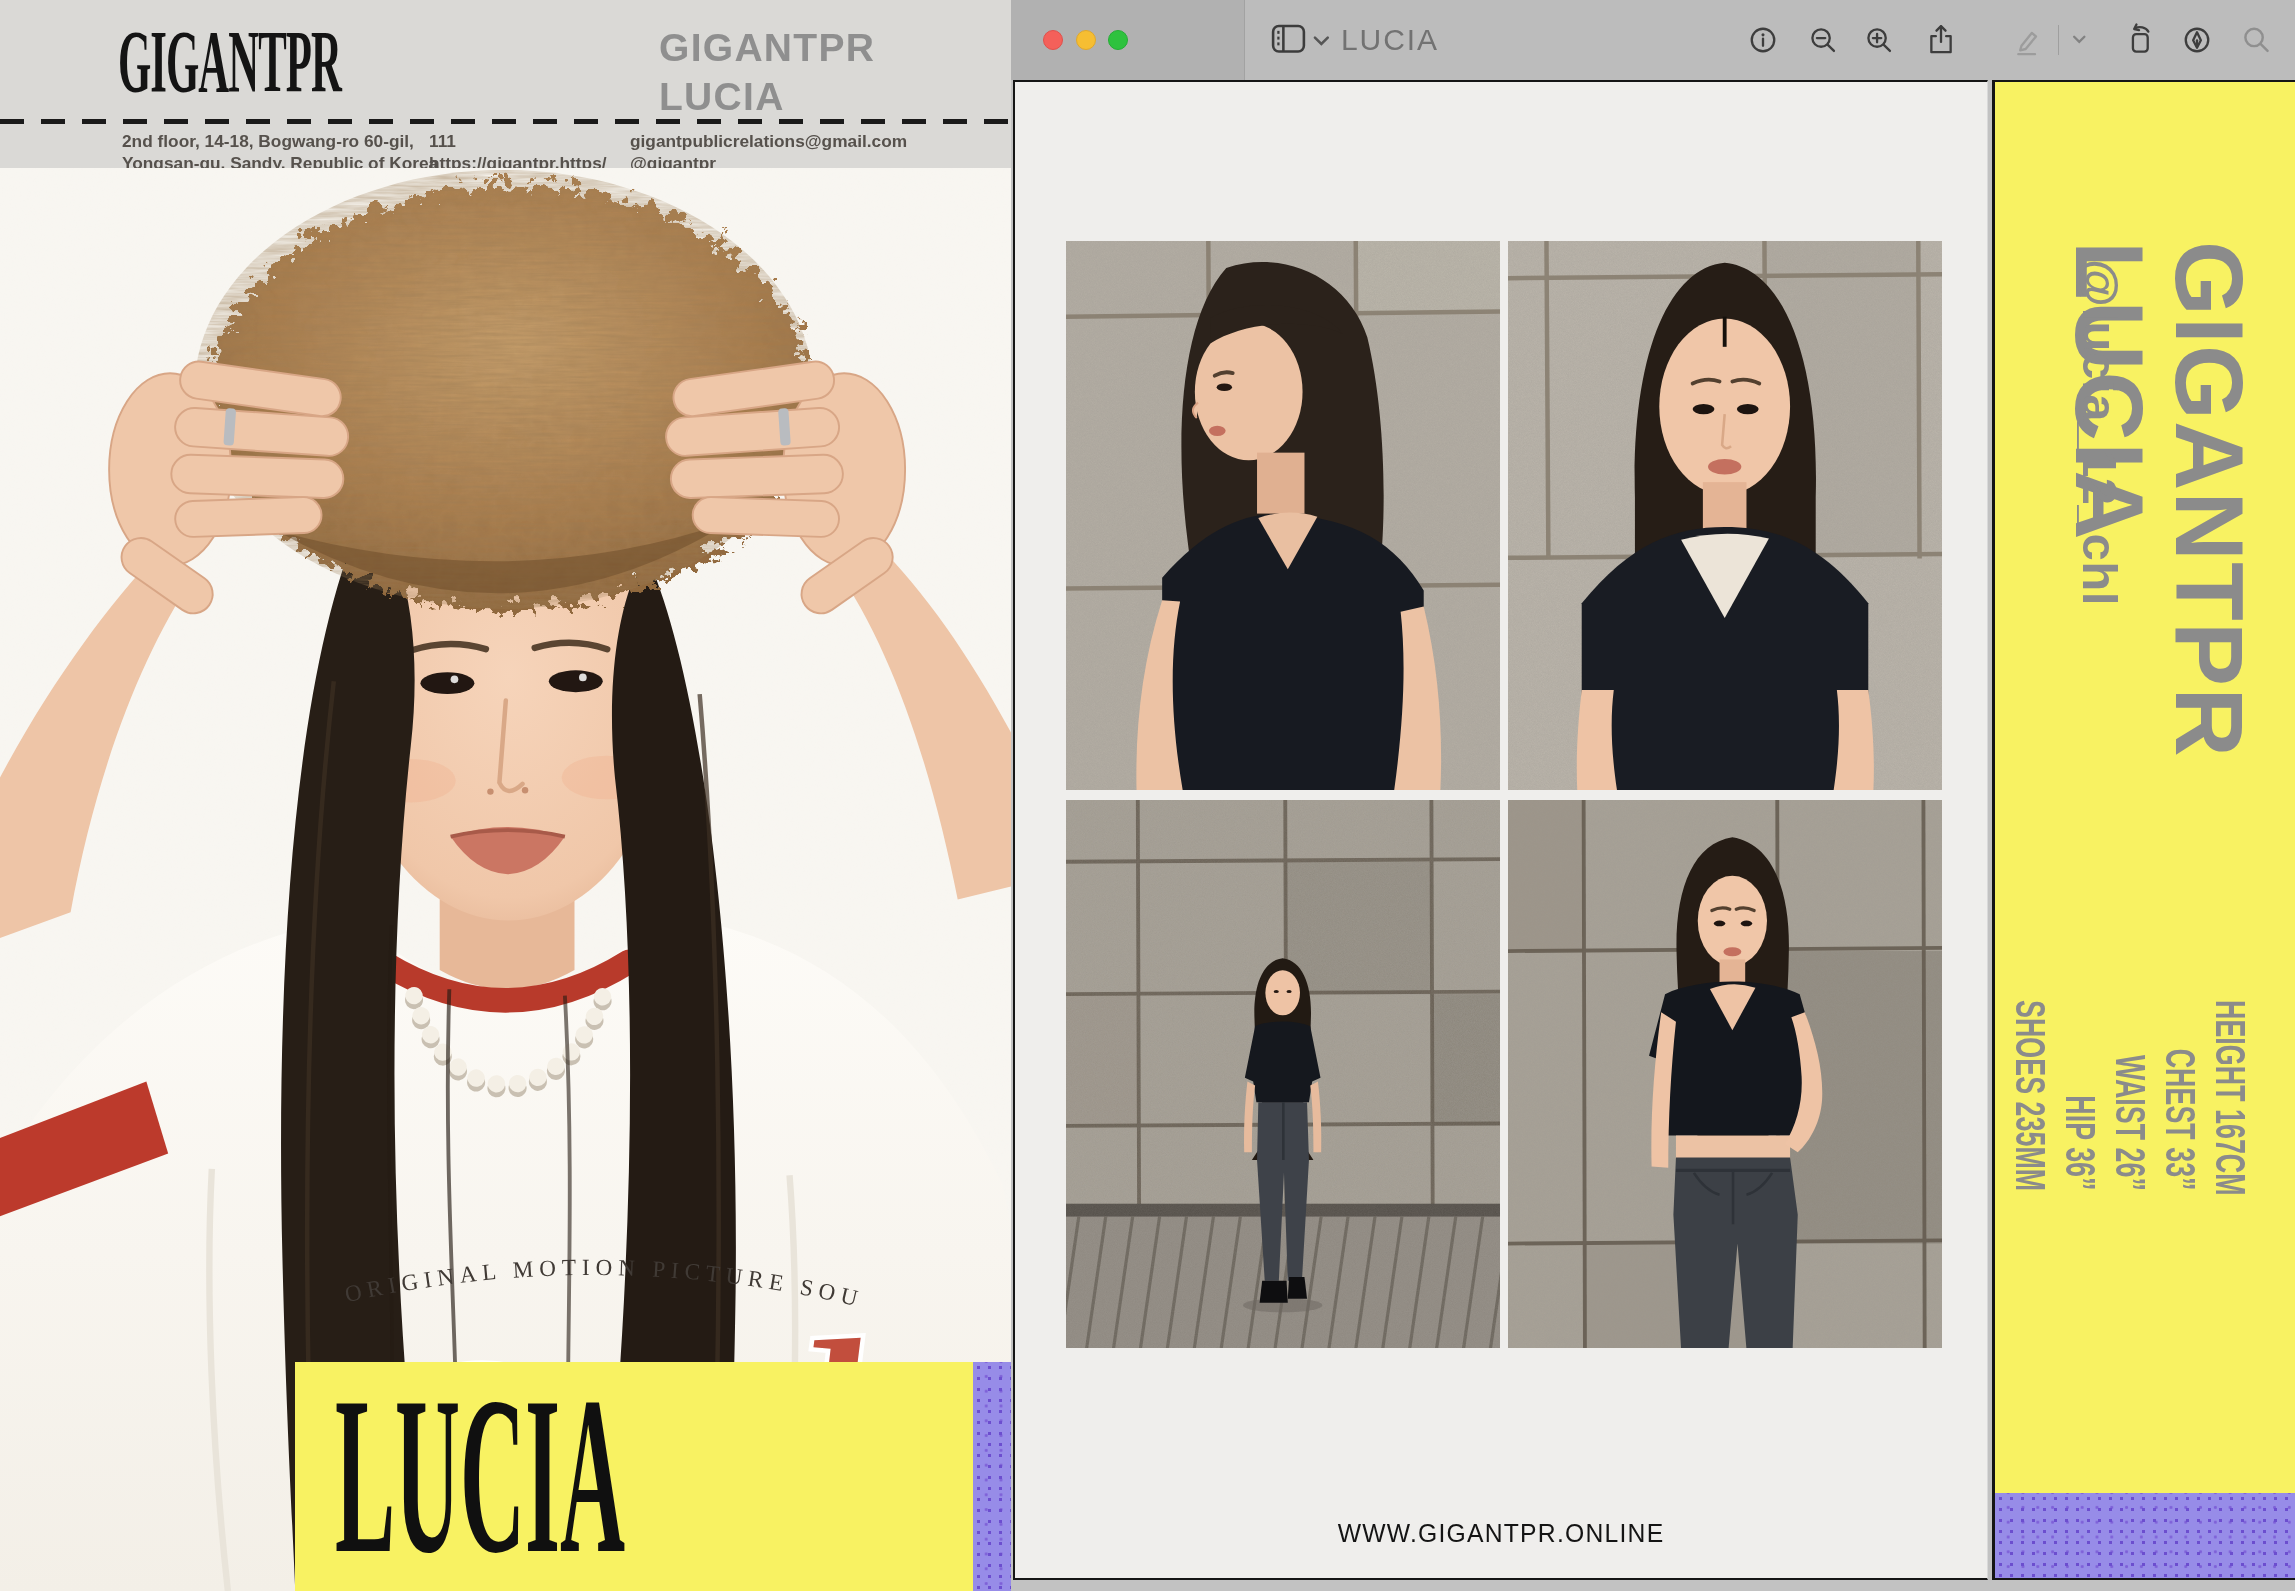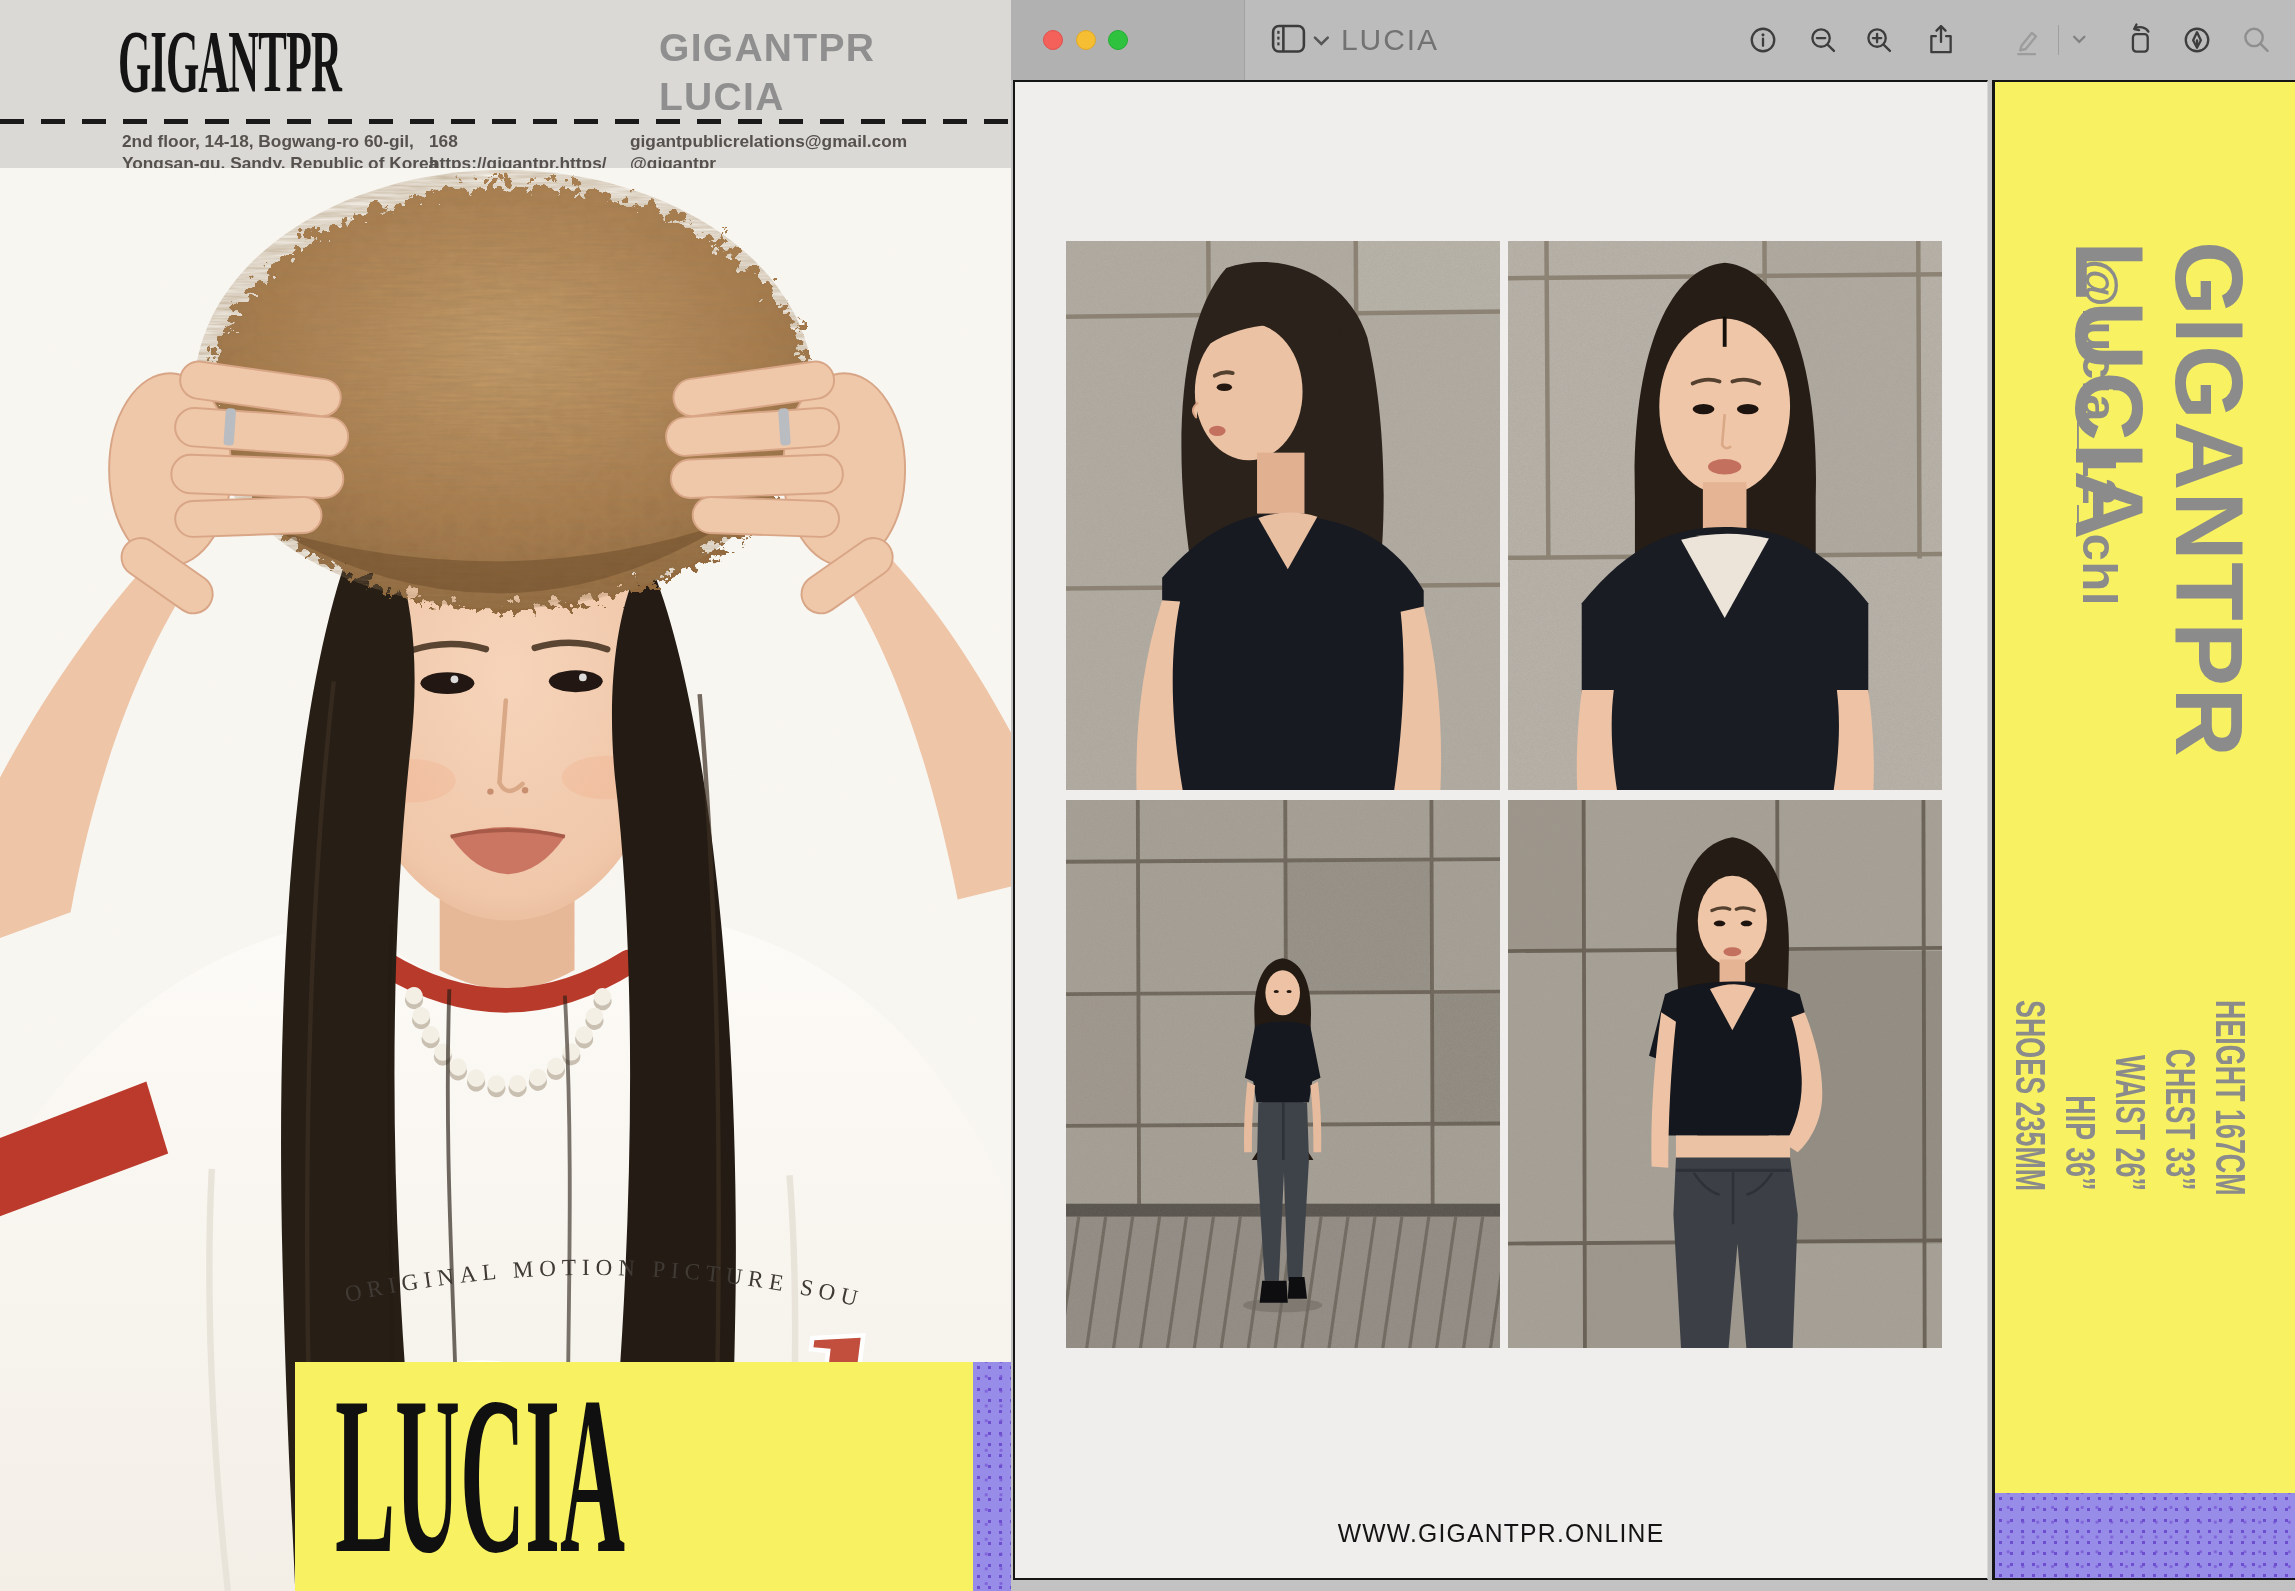--- a/index.html
+++ b/index.html
@@ -112,21 +112,21 @@
       <div id="agency-name">
         <div>GIGANTPR</div>
         <div>LUCIA</div>
       </div>
       <div id="dashed-rule"></div>
       <div class="addr" id="addr-c1">
         <div>2nd floor, 14-18, Bogwang-ro 60-gil,</div>
         <div>Yongsan-gu, Sandy, Republic of Korea</div>
       </div>
       <div class="addr" id="addr-c2">
-        <div>168</div>
+        <div>111</div>
         <div>https://gigantpr.https/</div>
       </div>
       <div class="addr" id="addr-c3">
         <div>gigantpublicrelations@gmail.com</div>
         <div>@gigantpr</div>
       </div>
     </header>
 
     <div id="poster-photo">
       <svg viewBox="0 0 1575 2218" preserveAspectRatio="none">

